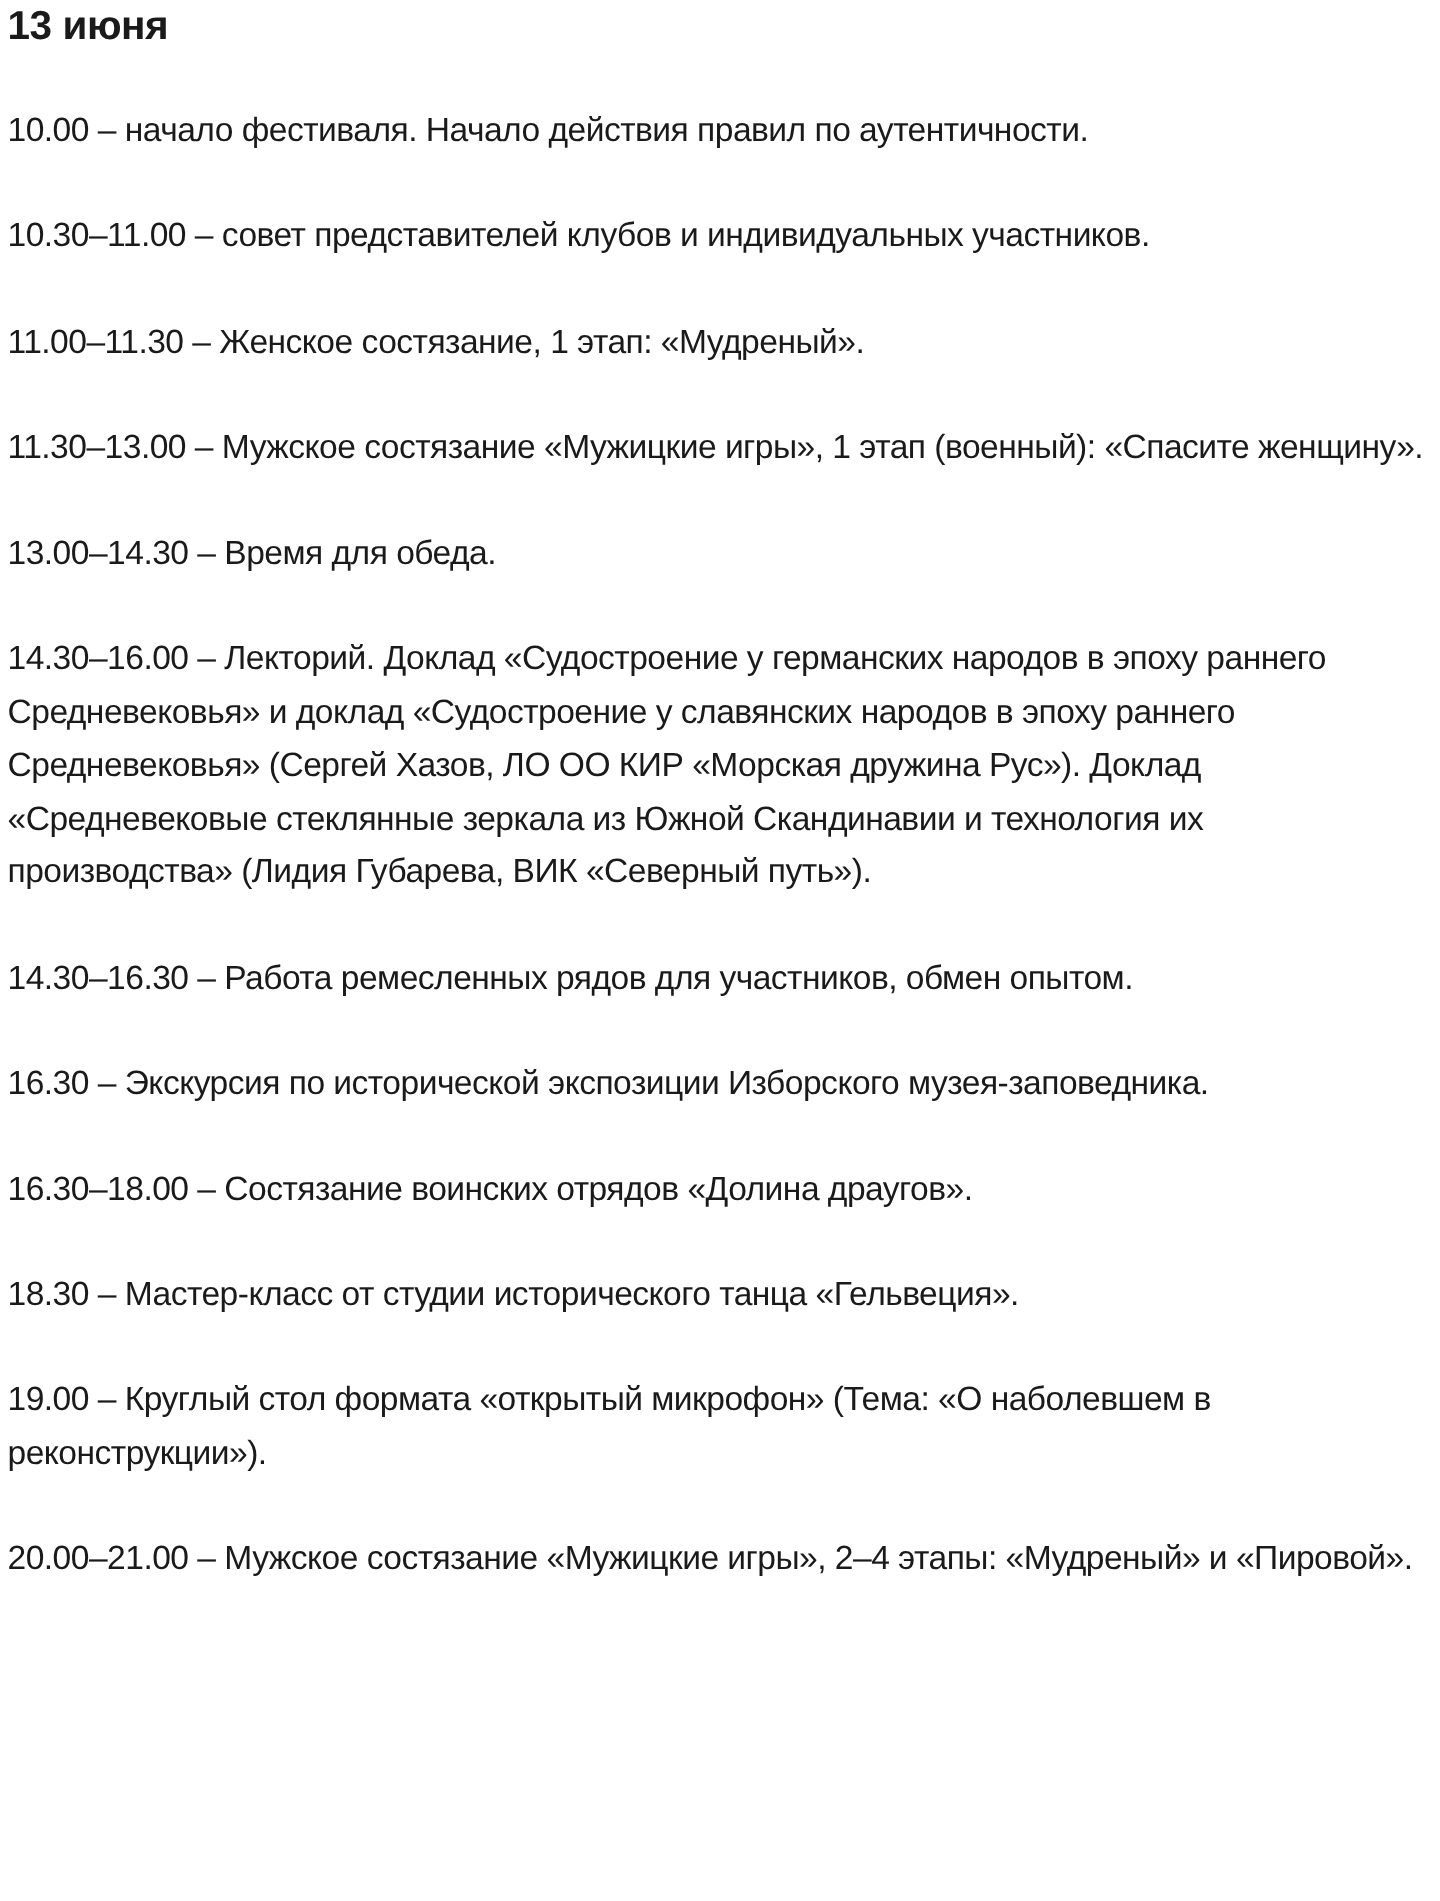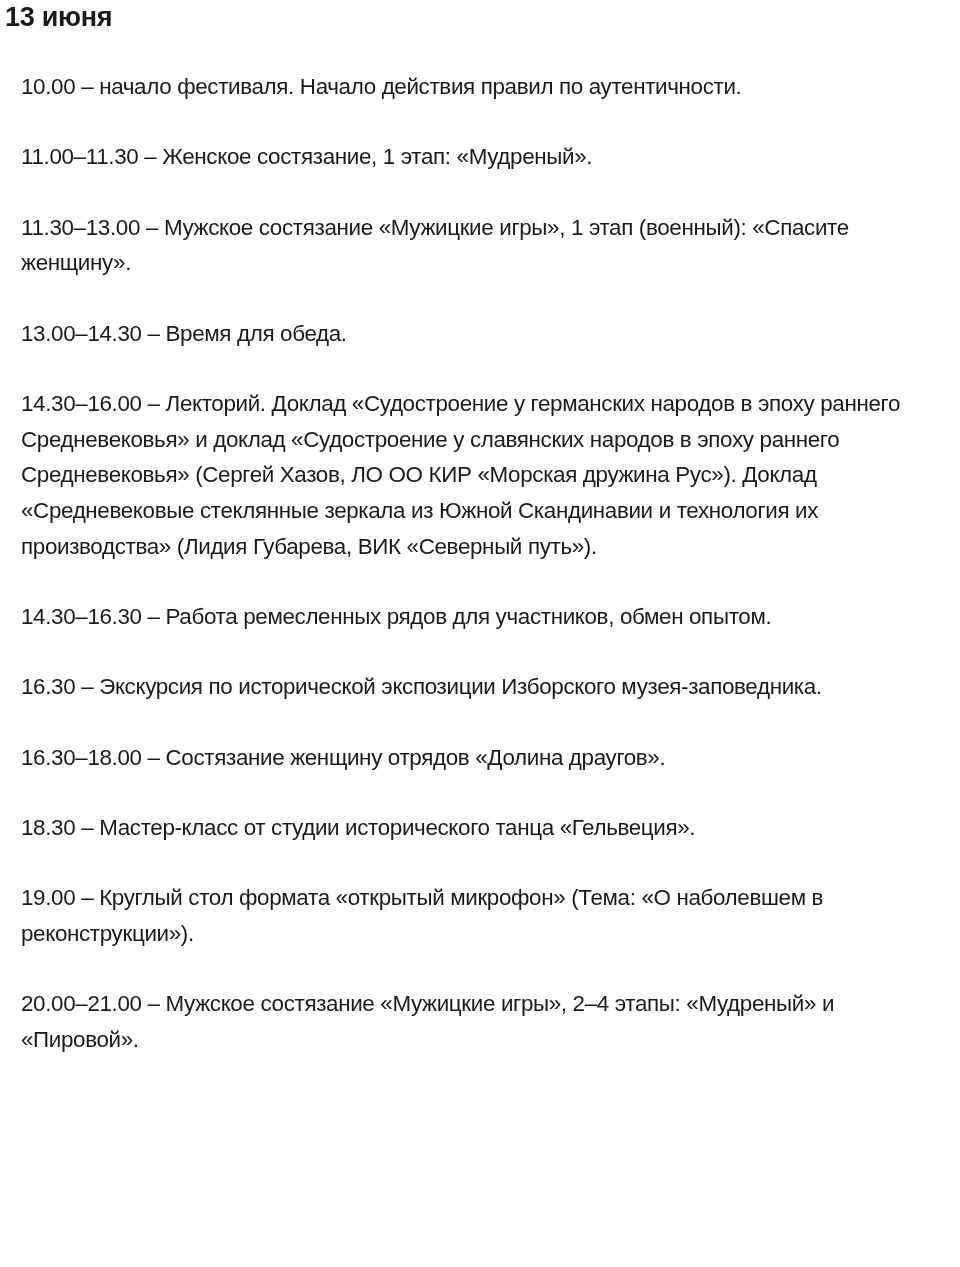--- a/index.html
+++ b/index.html
@@ -24,21 +24,21 @@
     .day-title {
       margin: 0;
       padding-top: 2px;
       font-size: 27px;
       font-weight: bold;
       line-height: 30px;
       letter-spacing: -0.3px;
       height: 30px;
     }
     .schedule {
-      margin: 16px;
+      margin: 0;
       padding: 0;
       list-style: none;
       margin-top: 37px;
     }
     .entry {
       margin: 0 0 34.8px 0;
       font-size: 22.4px;
       line-height: 35.6px;
       letter-spacing: -0.35px;
       word-spacing: 0px;
@@ -49,24 +49,25 @@
     .entry .sep { }
   </style>
 </head>
 <body>
 
 <div class="doc">
   <h2 class="day-title">13 июня</h2>
 
   <ul class="schedule">
     <li class="entry"><span class="time">10.00</span><span class="sep"> – </span><span class="desc">начало фестиваля. Начало действия правил по аутентичности.</span></li>
+    <li class="entry"><span class="time">10.30–11.00</span><span class="sep"> – </span><span class="desc">совет представителей клубов и индивидуальных участников.</span></li>
     <li class="entry"><span class="time">11.00–11.30</span><span class="sep"> – </span><span class="desc">Женское состязание, 1 этап: «Мудреный».</span></li>
     <li class="entry"><span class="time">11.30–13.00</span><span class="sep"> – </span><span class="desc">Мужское состязание «Мужицкие игры», 1 этап (военный): «Спасите женщину».</span></li>
     <li class="entry"><span class="time">13.00–14.30</span><span class="sep"> – </span><span class="desc">Время для обеда.</span></li>
     <li class="entry"><span class="time">14.30–16.00</span><span class="sep"> – </span><span class="desc">Лекторий. Доклад «Судостроение у германских народов в эпоху раннего Средневековья» и доклад «Судостроение у славянских народов в эпоху раннего Средневековья» (Сергей Хазов, ЛО ОО КИР «Морская дружина Рус»). Доклад «Средневековые стеклянные зеркала из Южной Скандинавии и технология их производства» (Лидия Губарева, ВИК «Северный путь»).</span></li>
     <li class="entry"><span class="time">14.30–16.30</span><span class="sep"> – </span><span class="desc">Работа ремесленных рядов для участников, обмен опытом.</span></li>
     <li class="entry"><span class="time">16.30</span><span class="sep"> – </span><span class="desc">Экскурсия по исторической экспозиции Изборского музея-заповедника.</span></li>
-    <li class="entry"><span class="time">16.30–18.00</span><span class="sep"> – </span><span class="desc">Состязание женщину отрядов «Долина драугов».</span></li>
+    <li class="entry"><span class="time">16.30–18.00</span><span class="sep"> – </span><span class="desc">Состязание воинских отрядов «Долина драугов».</span></li>
     <li class="entry"><span class="time">18.30</span><span class="sep"> – </span><span class="desc">Мастер-класс от студии исторического танца «Гельвеция».</span></li>
     <li class="entry"><span class="time">19.00</span><span class="sep"> – </span><span class="desc">Круглый стол формата «открытый микрофон» (Тема: «О наболевшем в реконструкции»).</span></li>
     <li class="entry"><span class="time">20.00–21.00</span><span class="sep"> – </span><span class="desc">Мужское состязание «Мужицкие игры», 2–4 этапы: «Мудреный» и «Пировой».</span></li>
   </ul>
 </div>
 
 </body></html>

